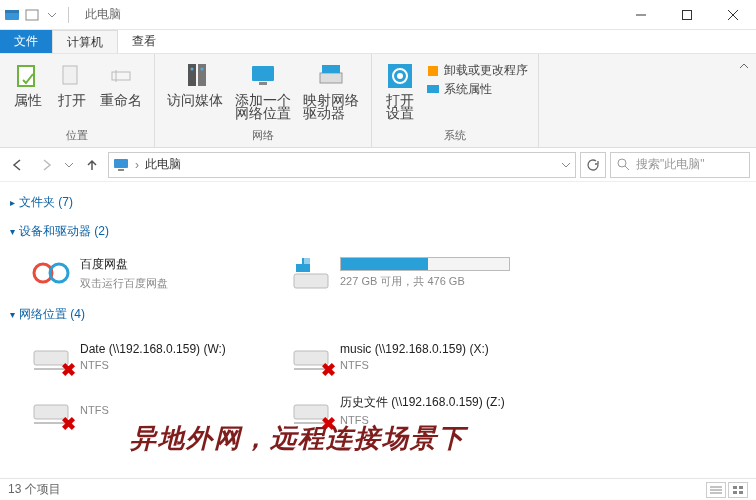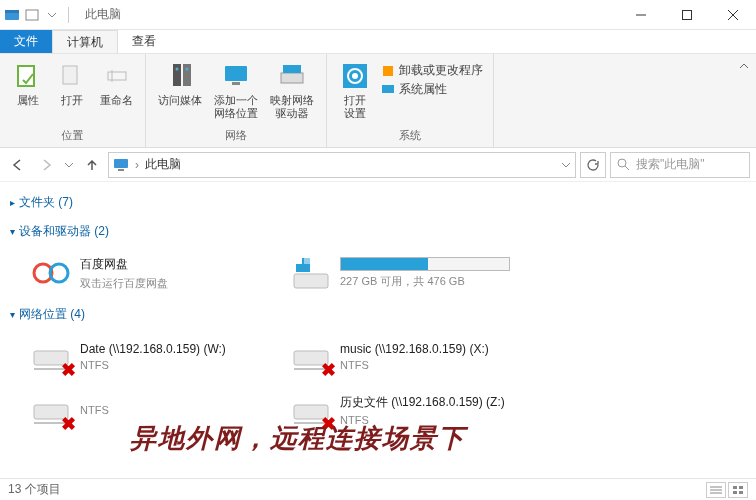--- a/index.html
+++ b/index.html
@@ -12,21 +12,21 @@
 .tb-btn{width:46px;height:30px;display:flex;align-items:center;justify-content:center;color:#666}
 .tabs{height:24px;display:flex;background:#fff;border-bottom:1px solid #e5e5e5}
 .tab{padding:4px 14px;color:#333;display:flex;align-items:center}
 .tab.file{background:#1a82d0;color:#fff}
 .tab.active{background:#f5f5f5;border:1px solid #ddd;border-bottom:none}
 .ribbon{height:94px;background:#f5f5f5;display:flex;border-bottom:1px solid #ddd;position:relative}
 .rgroup{display:flex;flex-direction:column;align-items:center;padding:4px 8px;border-right:1px solid #ddd}
 .rgroup-items{display:flex;gap:4px;flex:1}
 .ritem{display:flex;flex-direction:column;align-items:center;justify-content:flex-start;padding:2px 4px;min-width:38px}
 .ritem .ricon{width:32px;height:32px;display:flex;align-items:center;justify-content:center;margin-bottom:2px}
-.ritem .rlabel{font-size:11px;text-align:center;line-height:13px;color:#444}
+.ritem .rlabel{font-size:14px;text-align:left;line-height:13px;color:#444}
 .rgroup-name{font-size:11px;color:#666;padding-top:2px}
 .rlist{display:flex;flex-direction:column;gap:2px;padding:4px 2px}
 .rlist-item{display:flex;align-items:center;gap:4px;font-size:11px;color:#444}
 .rlist-item .ri{width:14px;height:14px;display:inline-flex;align-items:center;justify-content:center}
 .chev{position:absolute;right:6px;top:6px;color:#666}
 .navbar{height:34px;display:flex;align-items:center;padding:4px 6px;gap:4px;border-bottom:1px solid #eee}
 .nav-btn{width:24px;height:24px;display:flex;align-items:center;justify-content:center;color:#666}
 .addr{flex:1;height:26px;border:1px solid #ccc;display:flex;align-items:center;padding:0 4px;gap:6px}
 .addr .pcicon{width:16px;height:16px;display:flex;align-items:center;justify-content:center}
 .addr .crumb{color:#333}

